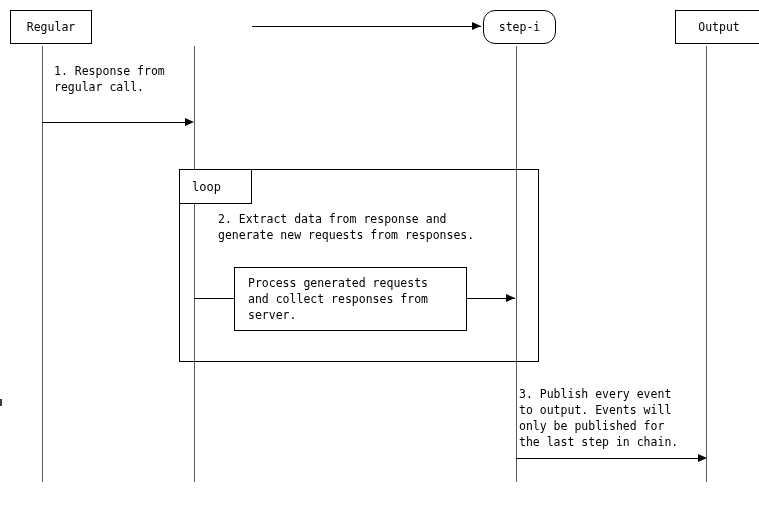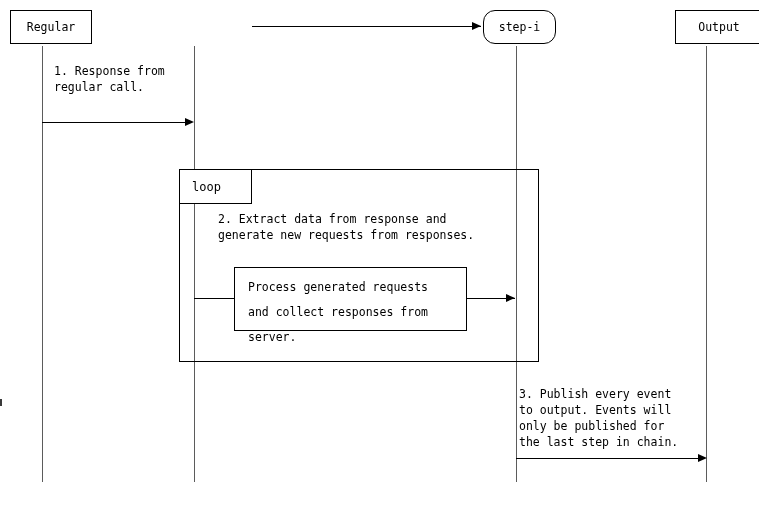--- a/index.html
+++ b/index.html
@@ -83,21 +83,21 @@
     color: #000000;
   }
 
   
   .boxed-note {
     position: absolute;
     box-sizing: border-box;
     border: 1px solid #000000;
     background: #ffffff;
     font-size: 11.5px;
-    line-height: 25px;
+    line-height: 16px;
     color: #000000;
     white-space: pre;
     padding: 7px 0 0 13px;
   }
 
   .edge-tick {
     position: absolute;
     background: #3a3a3a;
   }
 </style>

